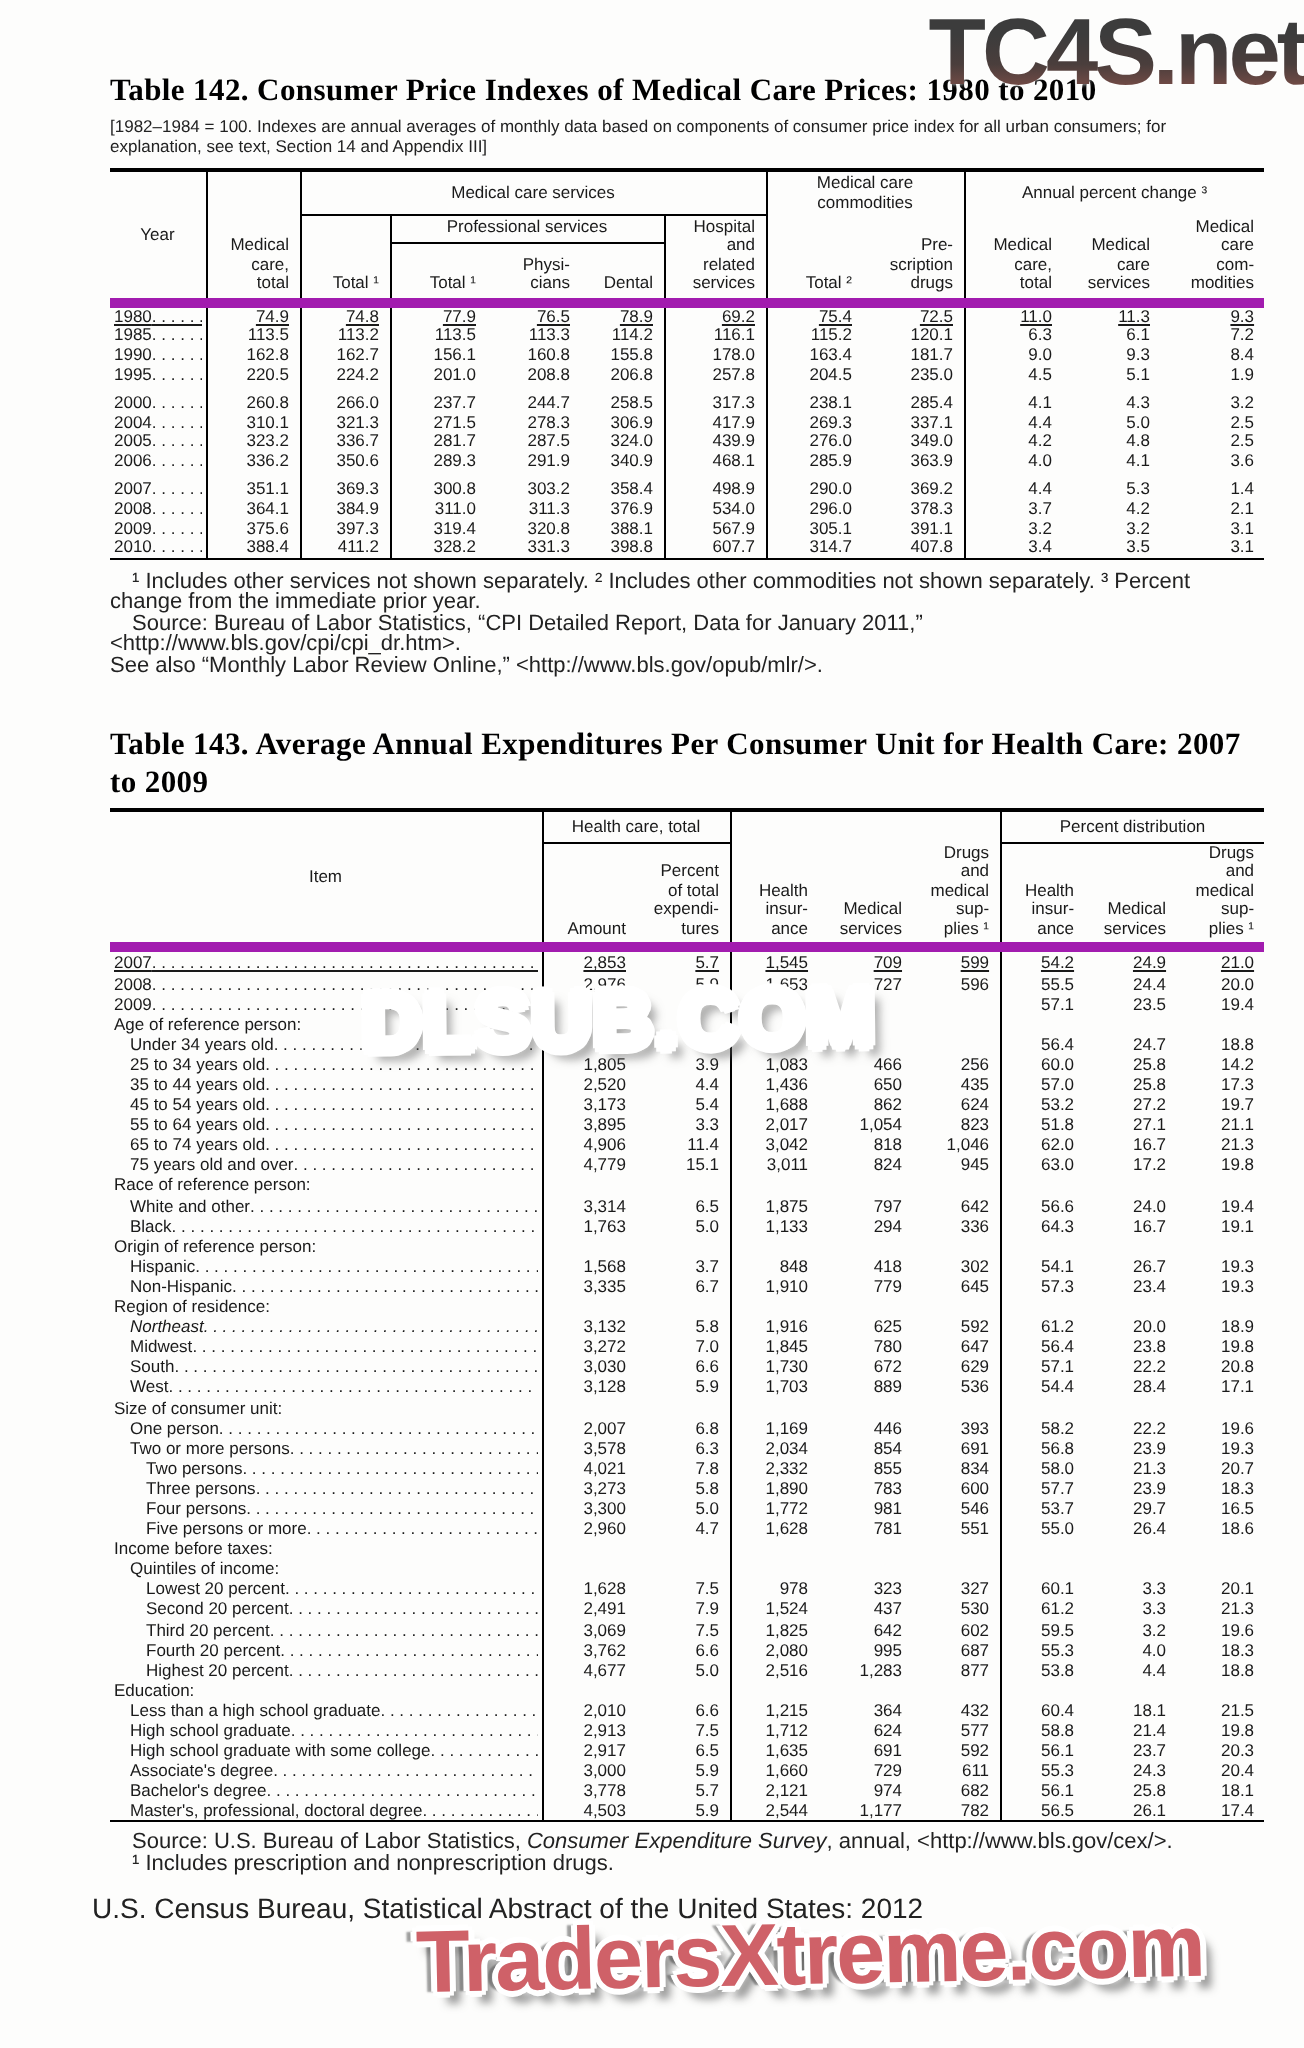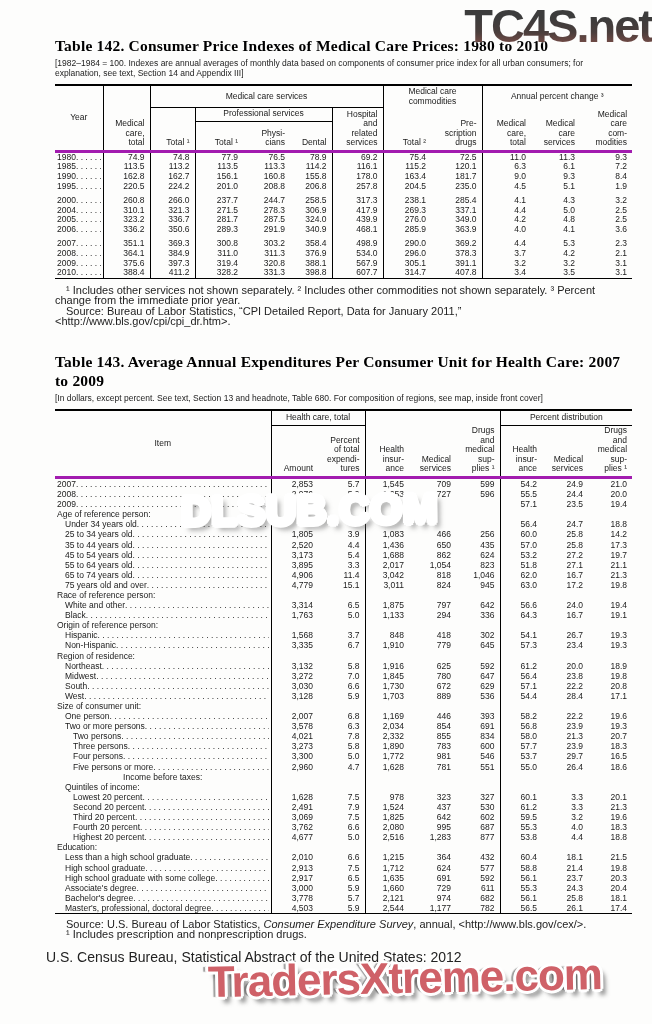--- a/index.html
+++ b/index.html
@@ -23,21 +23,21 @@
   
   table { border-collapse:collapse; table-layout:fixed; width:577px;
           border-top:2px solid #000; border-bottom:1.5px solid #000; }
   th, td { font-size:8.5px; font-weight:normal; padding:0; color:#1a1a1a; }
   th { line-height:9.5px; }
   .bl { border-left:1px solid #000; }
   .bb { border-bottom:1px solid #000; }
   .grp { text-align:center; vertical-align:middle; white-space:pre-line; }
   .hr  { text-align:right; vertical-align:bottom; white-space:pre-line; padding:0 5px 2px 0; }
   .hc  { text-align:center; vertical-align:middle; }
-  tbody tr:first-child td { border-top:3px solid #a21caf; }
+  tbody tr:first-child td { border-top:5px solid #a21caf;text-decoration:underline; }
   td.num { text-align:right; padding-right:5px; vertical-align:bottom; }
   #t142 tbody td { height:9.7px; line-height:9.7px; }
   #t142 tbody tr.gap td { height:4.5px; line-height:4.5px; }
   #t142 thead tr.h1 th { height:22px; }
   #t142 thead tr.h2 th { height:14px; }
   #t142 thead tr.h3 th { height:30px; }
   #t143 thead tr.h1 th { height:16px; }
   #t143 thead tr.h2 th { height:46px; }
   #t143 tbody td { height:10.1px; line-height:10.1px; }
 
@@ -343,21 +343,21 @@
           <td class="num bl">351.1</td>
           <td class="num bl">369.3</td>
           <td class="num bl">300.8</td>
           <td class="num">303.2</td>
           <td class="num">358.4</td>
           <td class="num bl">498.9</td>
           <td class="num bl">290.0</td>
           <td class="num">369.2</td>
           <td class="num bl">4.4</td>
           <td class="num">5.3</td>
-          <td class="num">2.3</td>
+          <td class="num">1.4</td>
         </tr>
         <tr>
           <td class="ycell">
             <div class="leader">
               <span class="lbl">2008</span>
               <span class="dots"></span>
             </div>
           </td>
           <td class="num bl">364.1</td>
           <td class="num bl">384.9</td>
@@ -408,24 +408,24 @@
           <td class="num bl">3.4</td>
           <td class="num">3.5</td>
           <td class="num">3.1</td>
         </tr>
       </tbody>
   </table>
 
   <div class="footnotes">
     <p class="ind">¹ Includes other services not shown separately. ² Includes other commodities not shown separately. ³ Percent change from the immediate prior year.</p>
     <p class="ind">Source: Bureau of Labor Statistics, “CPI Detailed Report, Data for January 2011,” &lt;http://www.bls.gov/cpi/cpi_dr.htm&gt;.</p>
+    <p>See also “Monthly Labor Review Online,” &lt;http://www.bls.gov/opub/mlr/&gt;.</p>
   </div>
 
   <h1 class="tbl-title" style="margin-top:25px">Table 143. Average Annual Expenditures Per Consumer Unit for Health Care: 2007 to 2009</h1>
-  <p class="headnote" style="max-width:590px">[In dollars, except percent. See text, Section 13 and headnote, Table 680. For composition of regions, see map, inside front cover]</p>
 
   <table id="t143">
     <colgroup>
       <col style="width:216px">
         <col style="width:47px">
         <col style="width:47px">
         <col style="width:44px">
       <col style="width:47px">
         <col style="width:44px">
         <col style="width:42px">
@@ -747,21 +747,21 @@
           <td class="num"></td>
           <td class="num bl"></td>
           <td class="num"></td>
           <td class="num"></td>
           <td class="num bl"></td>
           <td class="num"></td>
           <td class="num"></td>
         </tr>
         <tr>
           <td class="icell">
-            <div class="leader" style="padding-left: 10px;">
+            <div class="leader" style="padding-left: 10px; font-style: italic;">
               <span class="lbl">Northeast</span>
               <span class="dots"></span>
             </div>
           </td>
           <td class="num bl">3,132</td>
           <td class="num">5.8</td>
           <td class="num bl">1,916</td>
           <td class="num">625</td>
           <td class="num">592</td>
           <td class="num bl">61.2</td>
@@ -922,21 +922,21 @@
           <td class="num">4.7</td>
           <td class="num bl">1,628</td>
           <td class="num">781</td>
           <td class="num">551</td>
           <td class="num bl">55.0</td>
           <td class="num">26.4</td>
           <td class="num">18.6</td>
         </tr>
         <tr>
           <td class="icell">
-            <div class="leader" style="padding-left: 2px; justify-content: center;">
+            <div class="leader" style="padding-left: 2px;">
               <span class="lbl">Income before taxes:</span>
             </div>
           </td>
           <td class="num bl"></td>
           <td class="num"></td>
           <td class="num bl"></td>
           <td class="num"></td>
           <td class="num"></td>
           <td class="num bl"></td>
           <td class="num"></td>

